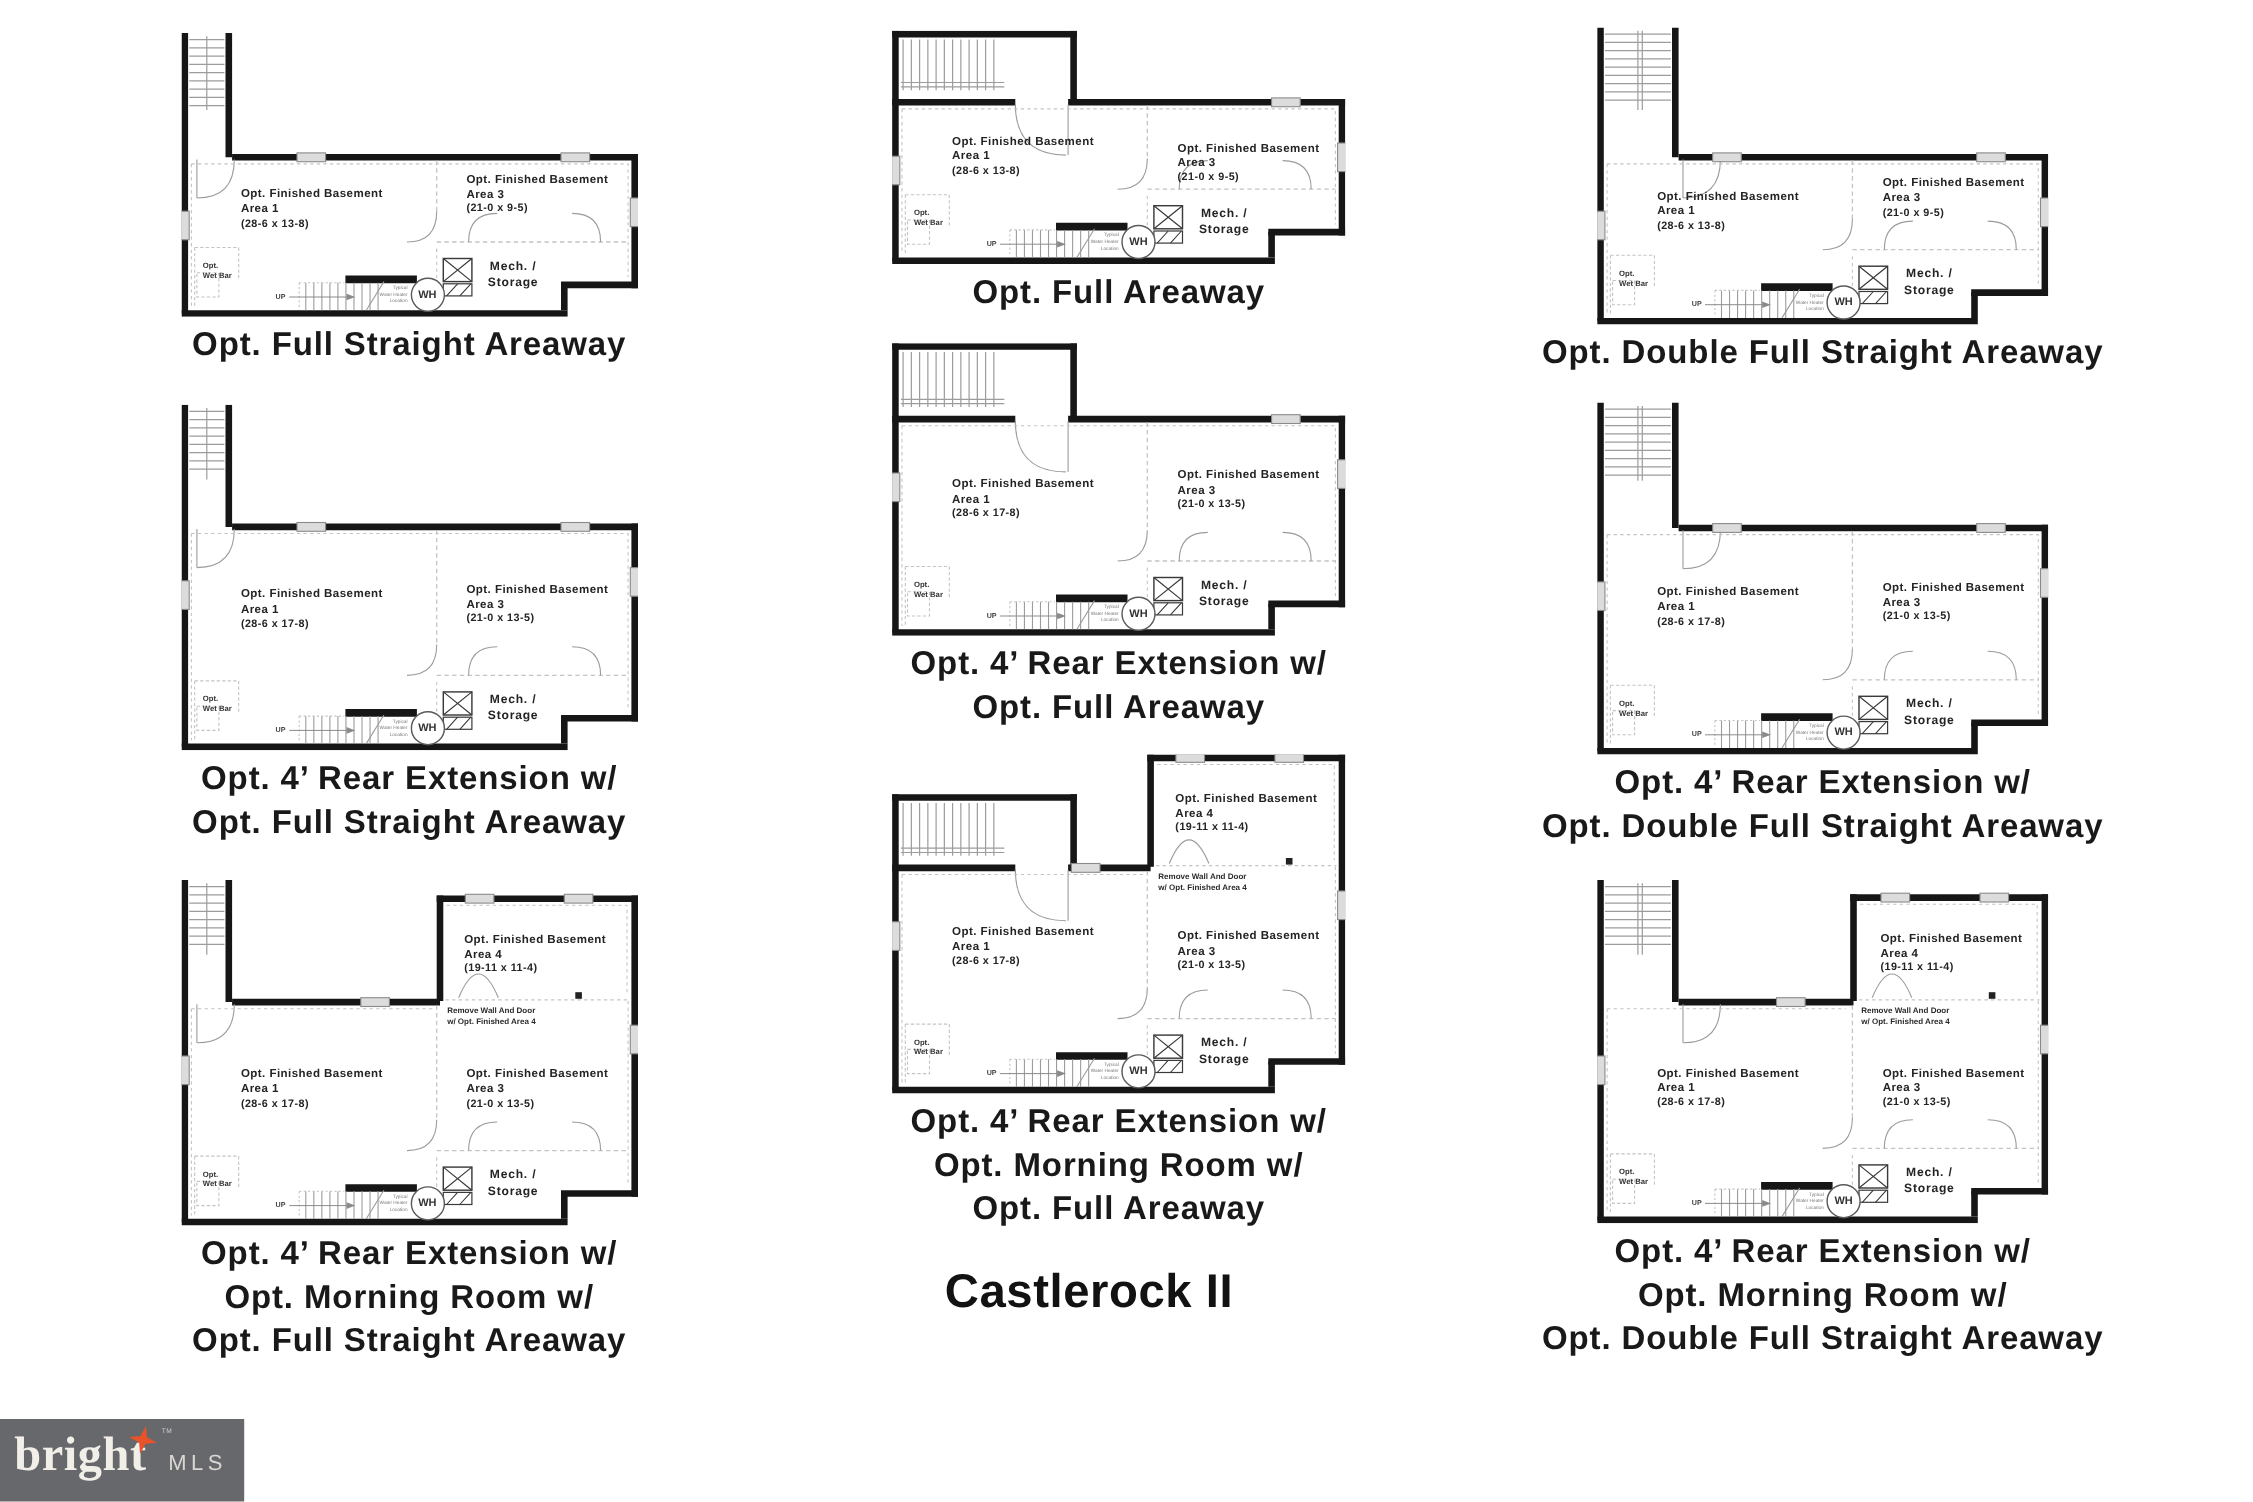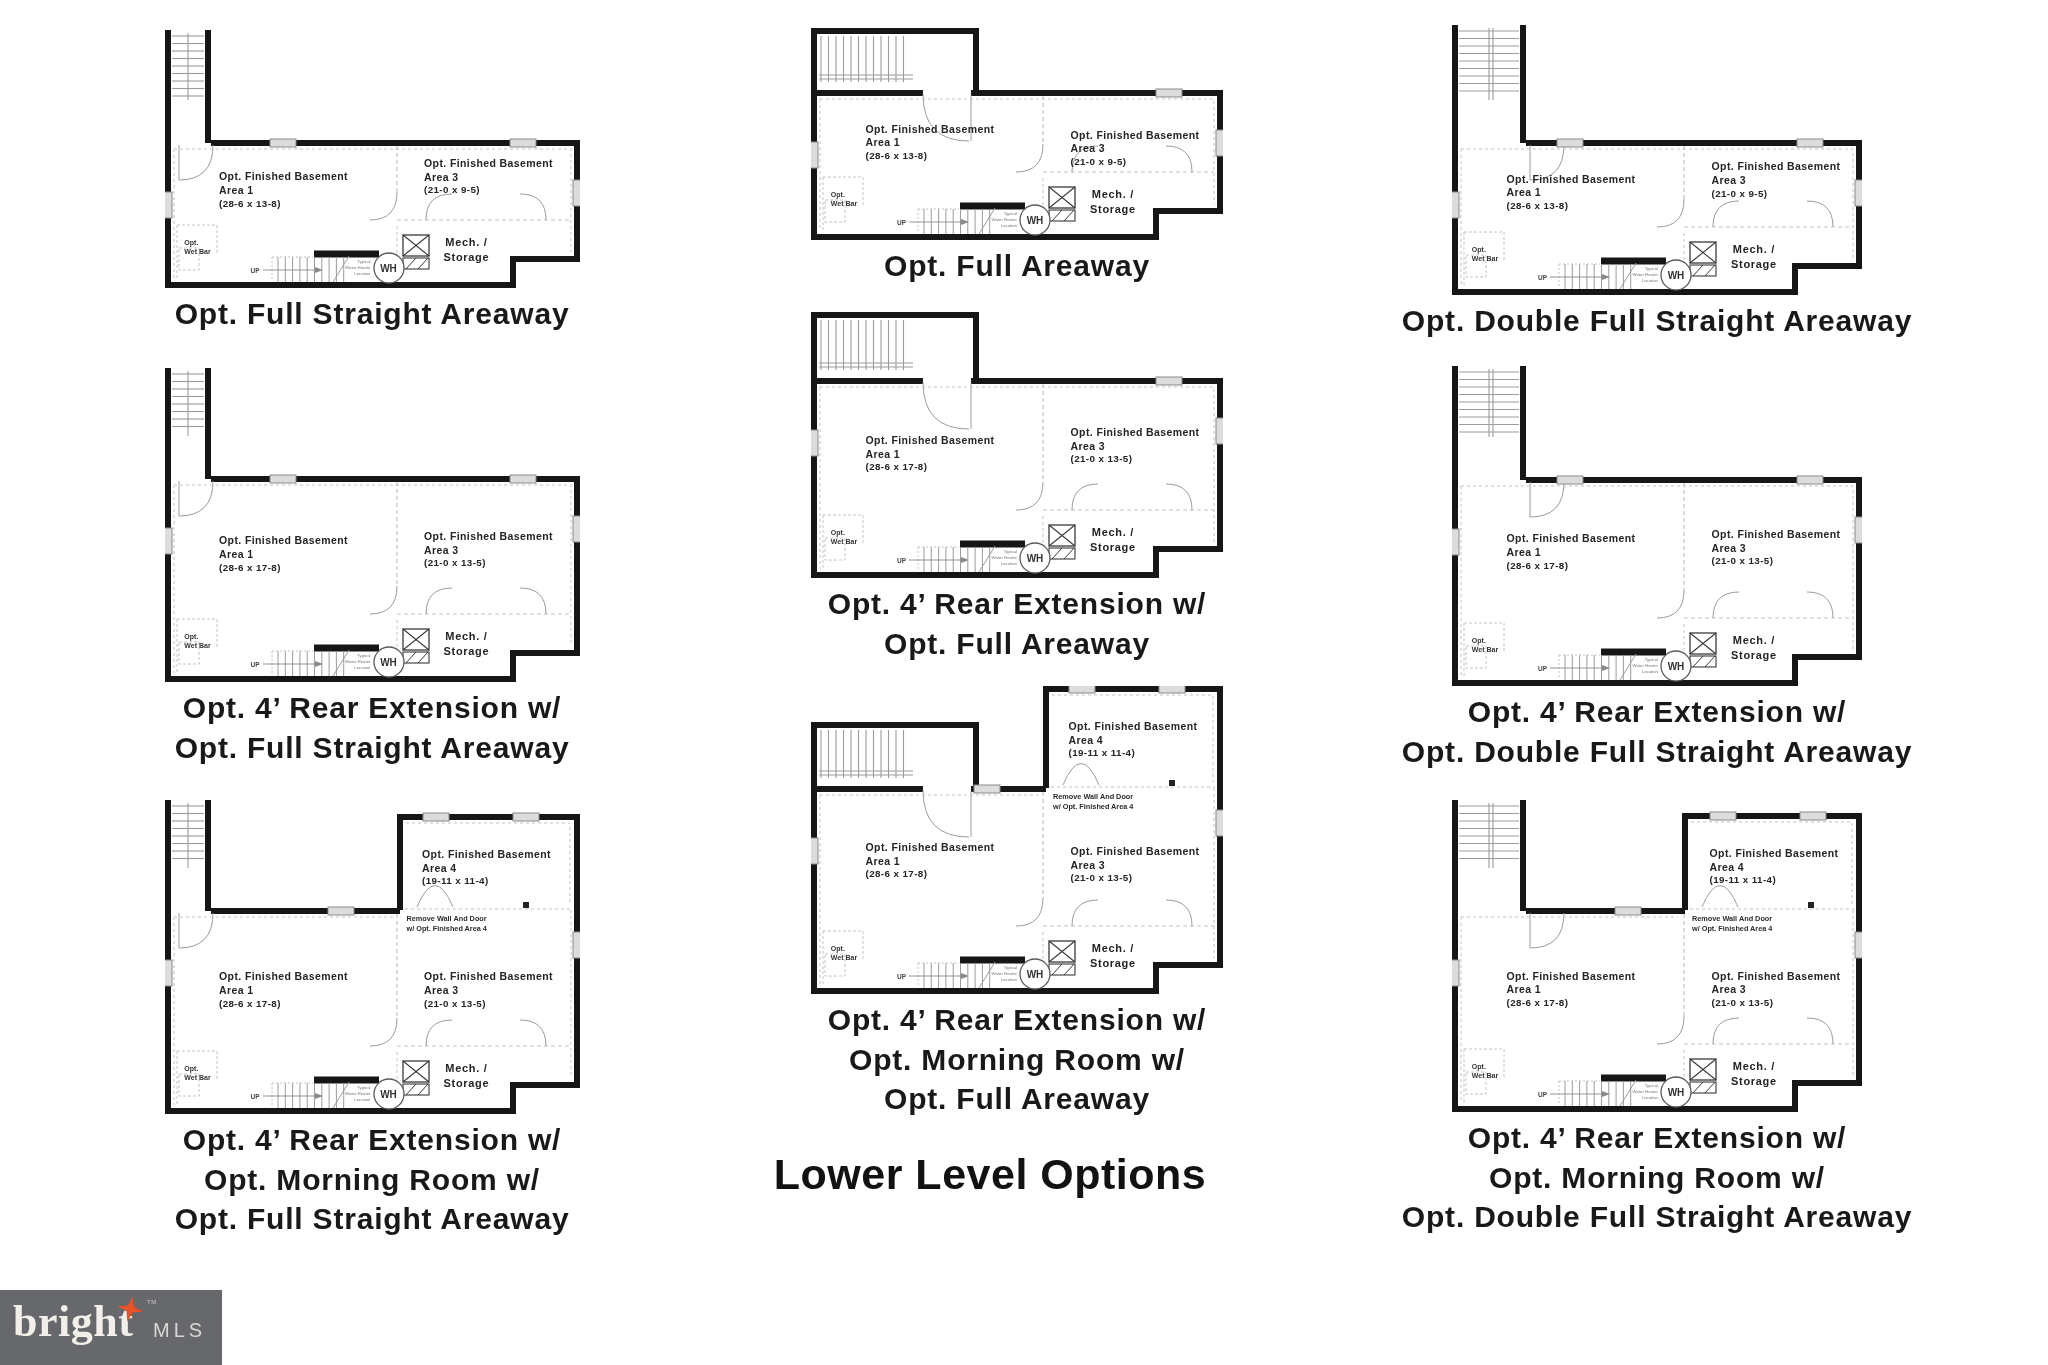--- a/index.html
+++ b/index.html
@@ -906,21 +906,21 @@
     </div>
   </div>
   <div class="caption">
     <div>Opt. 4’ Rear Extension w/</div>
     <div>Opt. Morning Room w/</div>
     <div>Opt. Double Full Straight Areaway</div>
   </div>
 </section>
 
 <h1 class="sheet-title" style="left:640px;top:1146px;width:700px;margin:0;">
-  <div>Lower Level Options</div>
+  <div>Castlerock II</div>
 </h1>
 
 <footer class="logo">
   <span class="logo-brand">bright</span>
   <svg class="logo-star" width="28" height="28" viewBox="0 0 28 28">
     <polygon points="14,1 17,11 27,14 17,17 14,27 11,17 1,14 11,11" fill="#e8532a" transform="rotate(12 14 14)"></polygon>
   </svg>
   <span class="logo-tm">TM</span>
   <span class="logo-mls">MLS</span>
 </footer>

